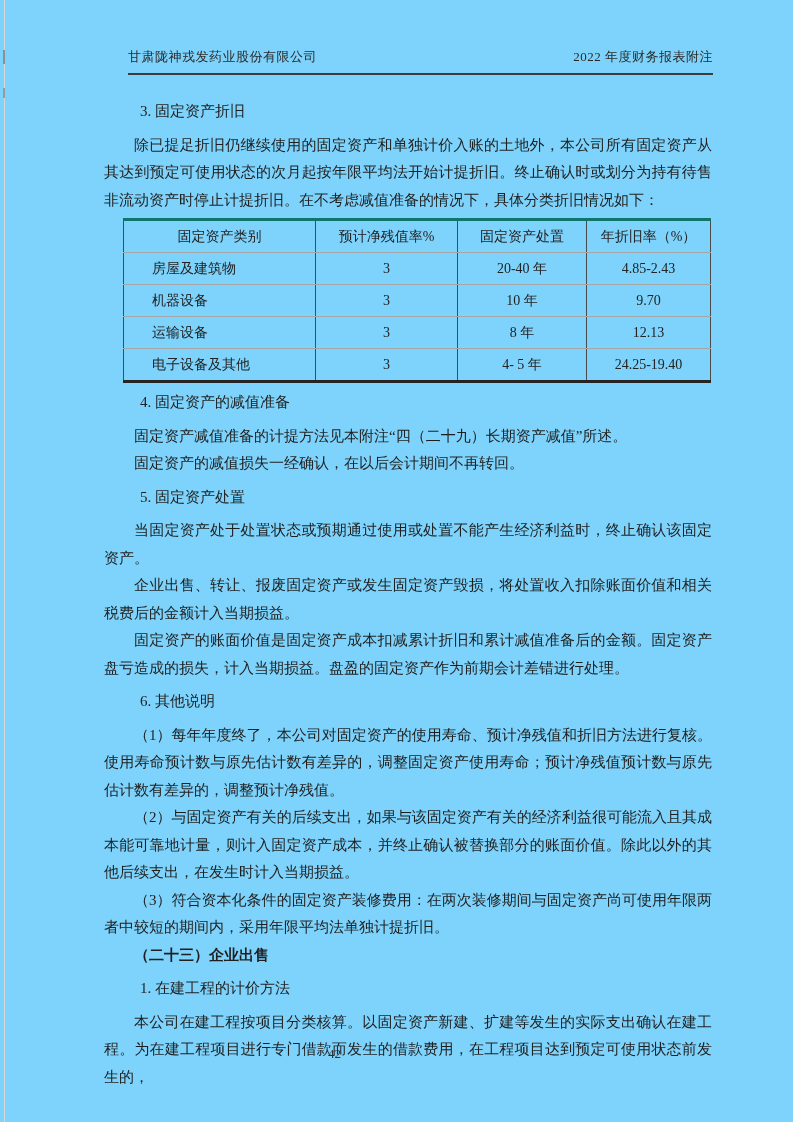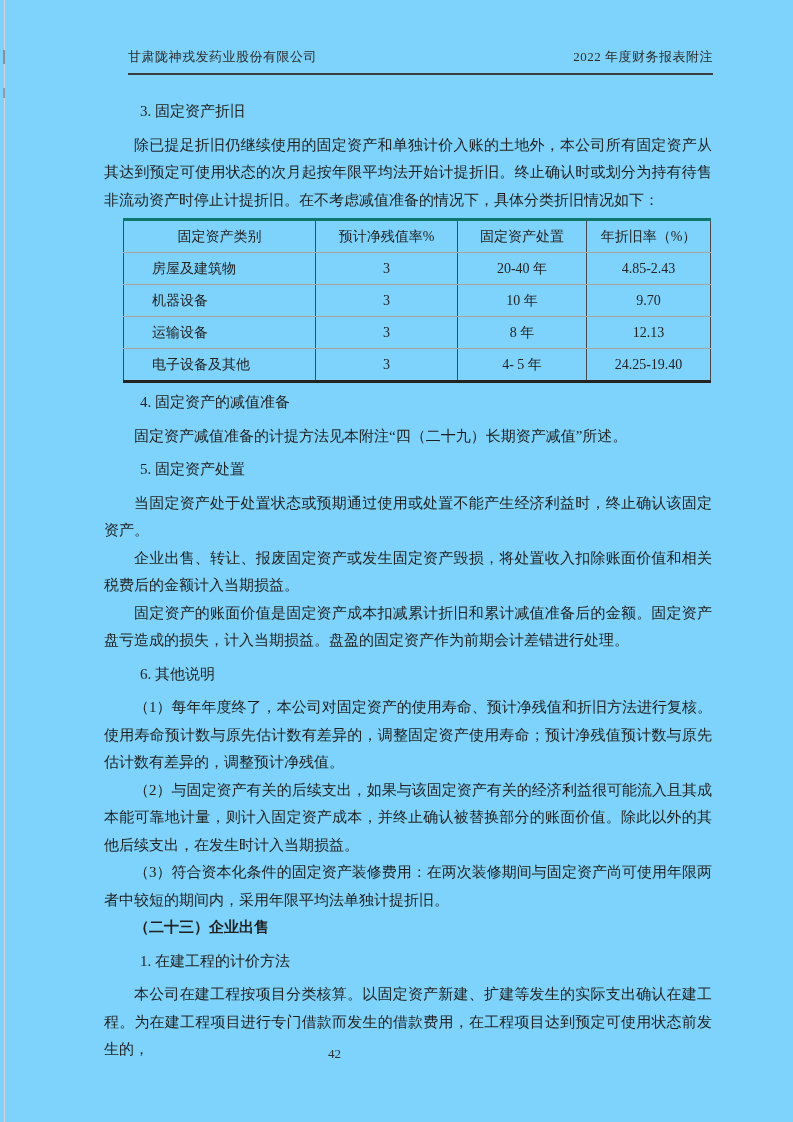--- a/index.html
+++ b/index.html
@@ -113,20 +113,21 @@
         <td class="c-asset">电子设备及其他</td>
         <td>3</td>
         <td>4- 5 年</td>
         <td>24.25-19.40</td>
       </tr>
     </tbody>
       </table>
 
     <div class="hd">4. 固定资产的减值准备</div>
     <p>固定资产减值准备的计提方法见本附注“四（二十九）长期资产减值”所述。</p>
+    <p>固定资产的减值损失一经确认，在以后会计期间不再转回。</p>
 
     <div class="hd">5. 固定资产处置</div>
     <p>当固定资产处于处置状态或预期通过使用或处置不能产生经济利益时，终止确认该固定资产。</p>
     <p>企业出售、转让、报废固定资产或发生固定资产毁损，将处置收入扣除账面价值和相关税费后的金额计入当期损益。</p>
     <p>固定资产的账面价值是固定资产成本扣减累计折旧和累计减值准备后的金额。固定资产盘亏造成的损失，计入当期损益。盘盈的固定资产作为前期会计差错进行处理。</p>
 
     <div class="hd">6. 其他说明</div>
     <p>（1）每年年度终了，本公司对固定资产的使用寿命、预计净残值和折旧方法进行复核。使用寿命预计数与原先估计数有差异的，调整固定资产使用寿命；预计净残值预计数与原先估计数有差异的，调整预计净残值。</p>
     <p>（2）与固定资产有关的后续支出，如果与该固定资产有关的经济利益很可能流入且其成本能可靠地计量，则计入固定资产成本，并终止确认被替换部分的账面价值。除此以外的其他后续支出，在发生时计入当期损益。</p>
     <p>（3）符合资本化条件的固定资产装修费用：在两次装修期间与固定资产尚可使用年限两者中较短的期间内，采用年限平均法单独计提折旧。</p>

